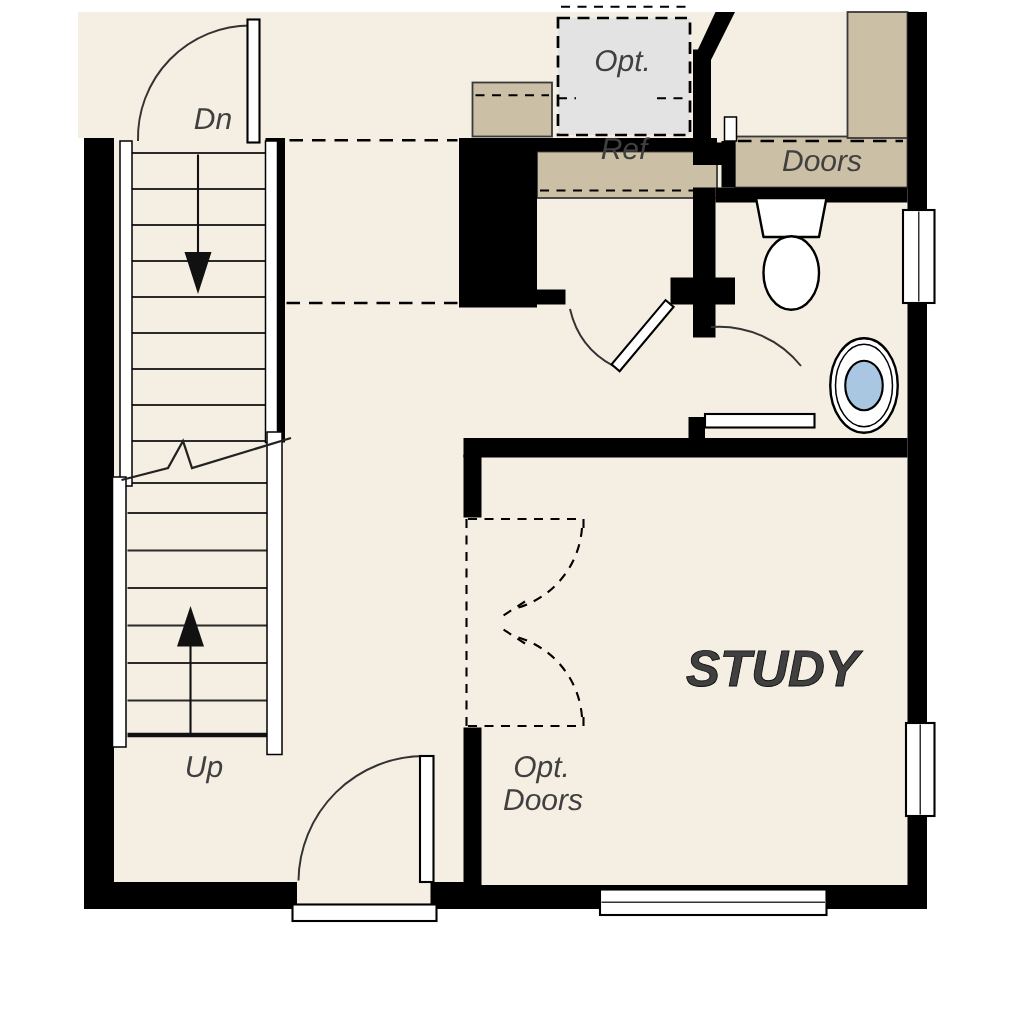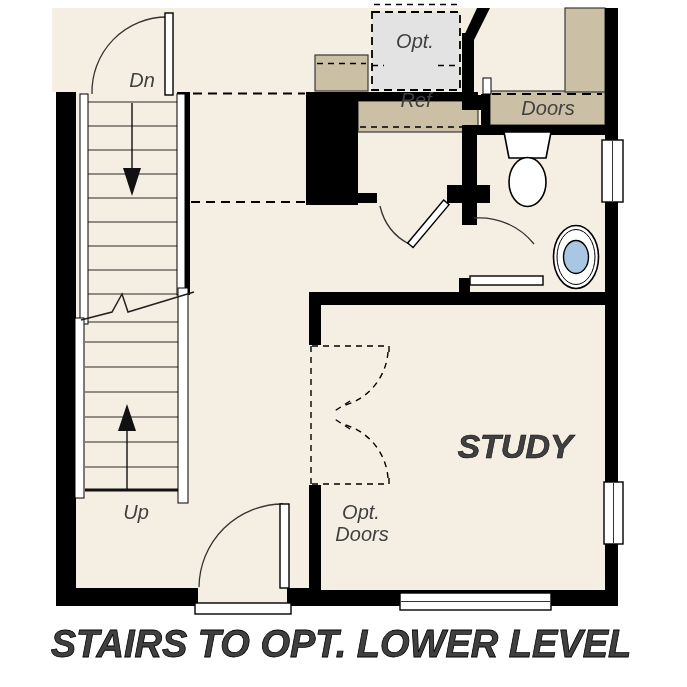--- a/index.html
+++ b/index.html
@@ -162,14 +162,13 @@
   </svg>
 
   <div class="lbl small" style="left:142px;top:80px;">Dn</div>
   <div class="lbl small" style="left:136px;top:512px;">Up</div>
   <div class="lbl room study" style="left:478px;top:446px;margin-left:37px;">STUDY</div>
   <div class="lbl small" style="left:548px;top:108px;">Doors</div>
   <div class="lbl small" style="left:415px;top:41px;">Opt.</div>
   <div class="lbl small" style="left:416px;top:68px;margin-top:32px;">Ref</div>
   <div class="lbl small" style="left:361px;top:512px;">Opt.</div>
   <div class="lbl small" style="left:362px;top:534px;text-align:center;">Doors</div>
-  <div class="lbl caption" style="left:341px;top:644px;">STAIRS TO OPT. LOWER LEVEL</div>
 </div>
 
 </body></html>

